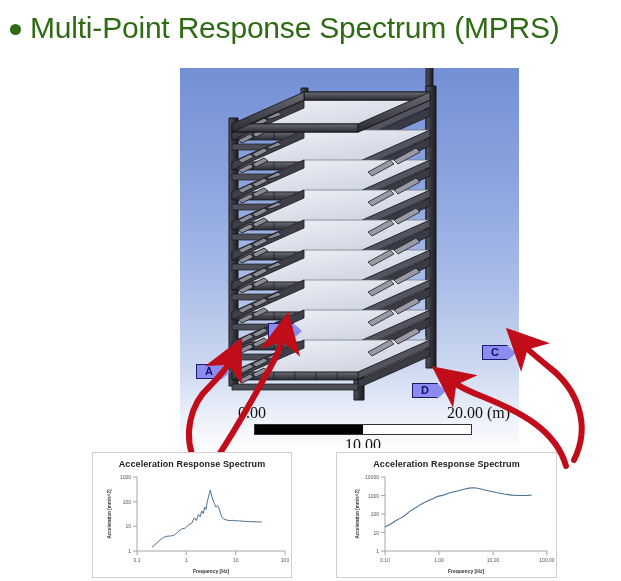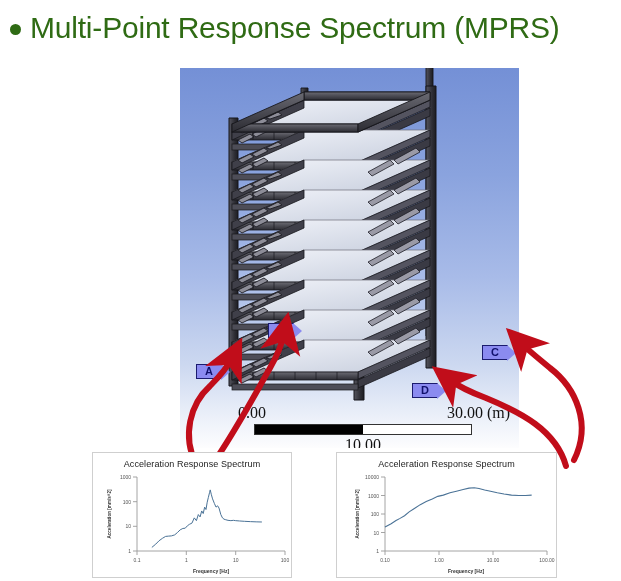--- a/index.html
+++ b/index.html
@@ -127,21 +127,21 @@
     position:absolute;
     background:#ffffff;
     border:1px solid #cfcfcf;
     box-sizing:border-box;
   }
   #chart-left{left:92px;top:452px;width:200px;height:126px;}
   #chart-right{left:336px;top:452px;width:221px;height:126px;}
   .chart-title{
     position:absolute;left:0;top:6px;width:100%;
     text-align:center;
-    font-size:9px;font-weight:normal;color:#222;
+    font-size:9px;font-weight:bold;color:#222;
     font-family:"Liberation Sans", sans-serif;
     letter-spacing:0.1px;
   }
   .chart-svg{position:absolute;left:0;top:0;}
   .ax-text{
     font-family:"Liberation Sans", sans-serif;
     fill:#555;
   }
   .ax-title{
     font-family:"Liberation Sans", sans-serif;
@@ -257,21 +257,21 @@
       <polygon points="188,254 210,242 214,246 192,258"></polygon>
       <polygon points="214,242 236,230 240,234 218,246"></polygon>
       <polygon points="188,284 210,272 214,276 192,288"></polygon>
       <polygon points="214,272 236,260 240,264 218,276"></polygon>
     </g>
   </svg>
 
   <div id="scale-bar-group" style="left:58px;top:336px;">
     <div class="scale-label-row">
       <span class="scale-left">0.00</span>
-      <span class="scale-right">30.00  (m)</span>
+      <span class="scale-right">20.00  (m)</span>
     </div>
     <div class="scale-track">
       <div class="scale-fill"></div>
     </div>
     <div class="scale-mid">10.00</div>
   </div>
 </div>
 
 <div class="point-label tag" id="label-A">A</div>
 <div class="point-label tag" id="label-B">B</div>

